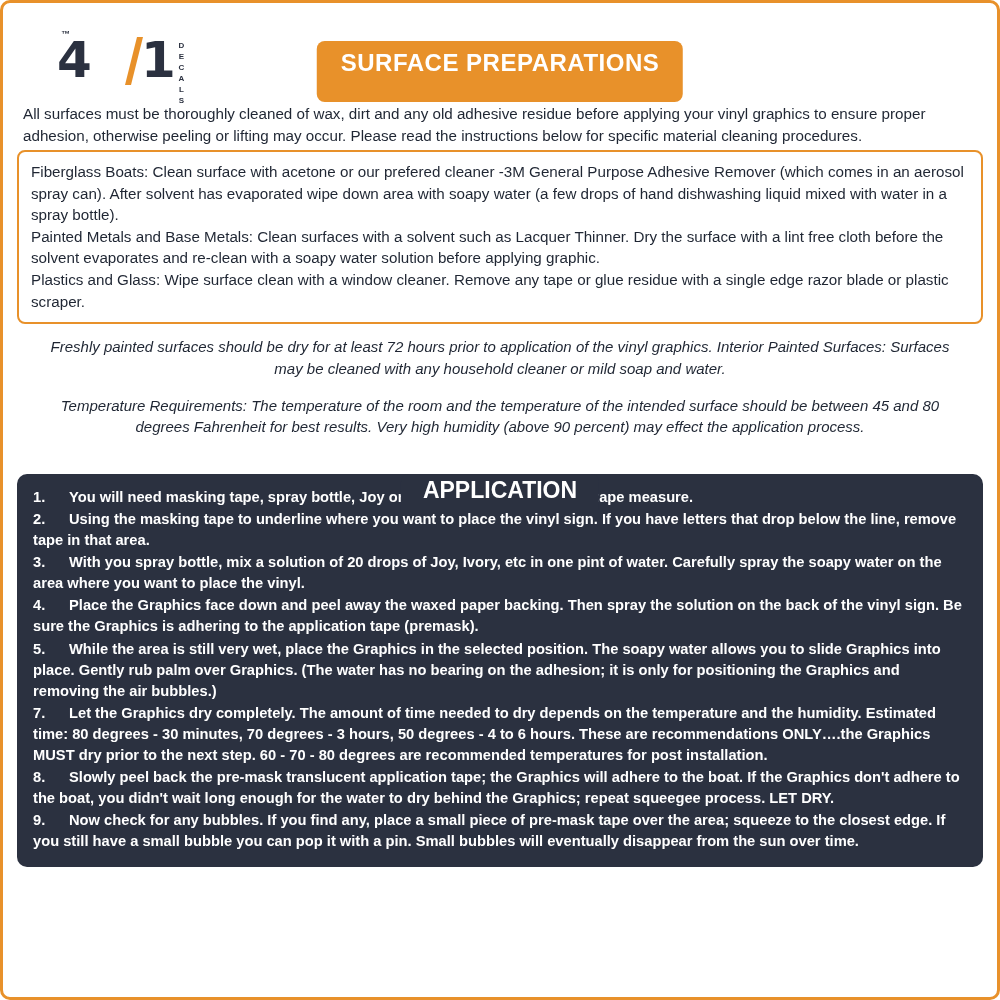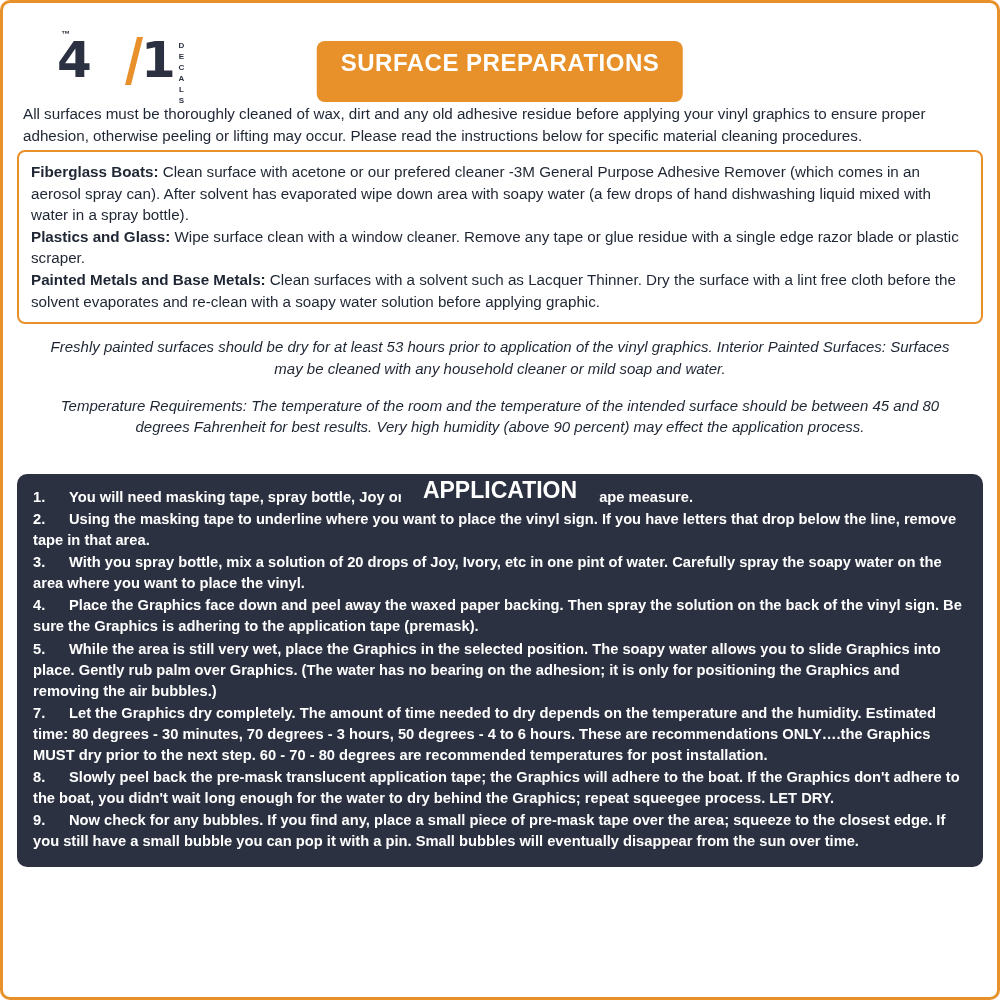--- a/index.html
+++ b/index.html
@@ -106,21 +106,21 @@
     border: 2px solid #e8912a;
     border-radius: 8px;
     padding: 9px 12px 10px 12px;
     font-size: 15.2px;
     line-height: 1.42;
   }
   .materials-box p {
     margin: 0;
   }
   .materials-box b {
-    font-weight: bold;
+    font-weight: normal;
     text-align: center;
   }
 
   
   .note {
     font-style: italic;
     font-size: 15px;
     line-height: 1.42;
     text-align: center;
     padding: 0 18px;
@@ -182,25 +182,25 @@
       <span class="mark" style="left:86px;">1</span>
       <span class="decals">DECALS</span>
     </div>
     <div class="title-pill">SURFACE PREPARATIONS</div>
   </div>
 
   <div class="intro">All surfaces must be thoroughly cleaned of wax, dirt and any old adhesive residue before applying your vinyl graphics to ensure proper adhesion, otherwise peeling or lifting may occur. Please read the instructions below for specific material cleaning procedures.</div>
 
   <div class="materials-box">
     <p><b>Fiberglass Boats:</b><span> Clean surface with acetone or our prefered cleaner -3M General Purpose Adhesive Remover (which comes in an aerosol spray can). After solvent has evaporated wipe down area with soapy water (a few drops of hand dishwashing liquid mixed with water in a spray bottle).</span></p>
+    <p><b>Painted Metals and Base Metals:</b><span> Clean surfaces with a solvent such as Lacquer Thinner. Dry the surface with a lint free cloth before the solvent evaporates and re-clean with a soapy water solution before applying graphic.</span></p>
     <p><b>Plastics and Glass:</b><span> Wipe surface clean with a window cleaner. Remove any tape or glue residue with a single edge razor blade or plastic scraper.</span></p>
-    <p><b>Painted Metals and Base Metals:</b><span> Clean surfaces with a solvent such as Lacquer Thinner. Dry the surface with a lint free cloth before the solvent evaporates and re-clean with a soapy water solution before applying graphic.</span></p>
   </div>
 
-  <div class="note">Freshly painted surfaces should be dry for at least 53 hours prior to application of the vinyl graphics. Interior Painted Surfaces: Surfaces may be cleaned with any household cleaner or mild soap and water.</div>
+  <div class="note">Freshly painted surfaces should be dry for at least 72 hours prior to application of the vinyl graphics. Interior Painted Surfaces: Surfaces may be cleaned with any household cleaner or mild soap and water.</div>
   <div class="note second">Temperature Requirements: The temperature of the room and the temperature of the intended surface should be between 45 and 80 degrees Fahrenheit for best results. Very high humidity (above 90 percent) may effect the application process.</div>
 
   <div class="app-wrap">
     <div class="app-pill">APPLICATION</div>
     <div class="app-body">
       <span class="step"><span class="num">1.</span><span>You will need masking tape, spray bottle, Joy or dish washing liquid, and a tape measure.</span></span>
       <span class="step"><span class="num">2.</span><span>Using the masking tape to underline where you want to place the vinyl sign. If you have letters that drop below the line, remove tape in that area.</span></span>
       <span class="step"><span class="num">3.</span><span>With you spray bottle, mix a solution of 20 drops of Joy, Ivory, etc in one pint of water. Carefully spray the soapy water on the area where you want to place the vinyl.</span></span>
       <span class="step"><span class="num">4.</span><span>Place the Graphics face down and peel away the waxed paper backing. Then spray the solution on the back of the vinyl sign. Be sure the Graphics is adhering to the application tape (premask).</span></span>
       <span class="step"><span class="num">5.</span><span>While the area is still very wet, place the Graphics in the selected position. The soapy water allows you to slide Graphics into place. Gently rub palm over Graphics. (The water has no bearing on the adhesion; it is only for positioning the Graphics and removing the air bubbles.)</span></span>

